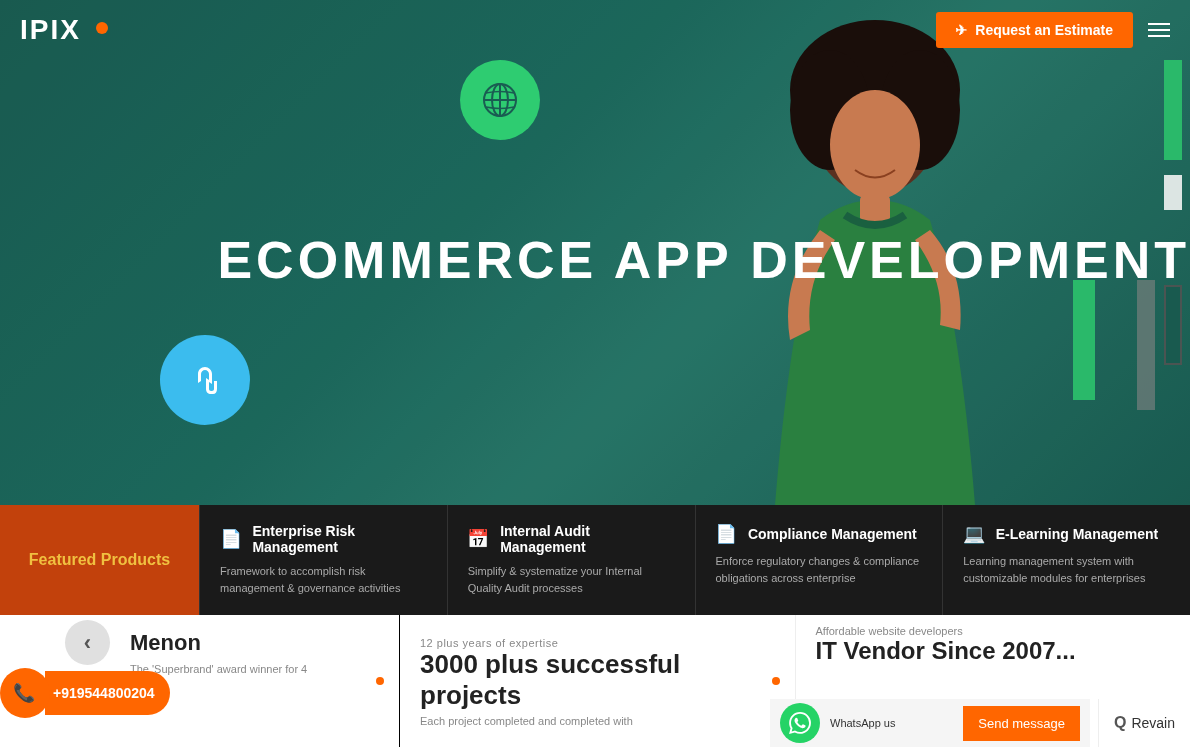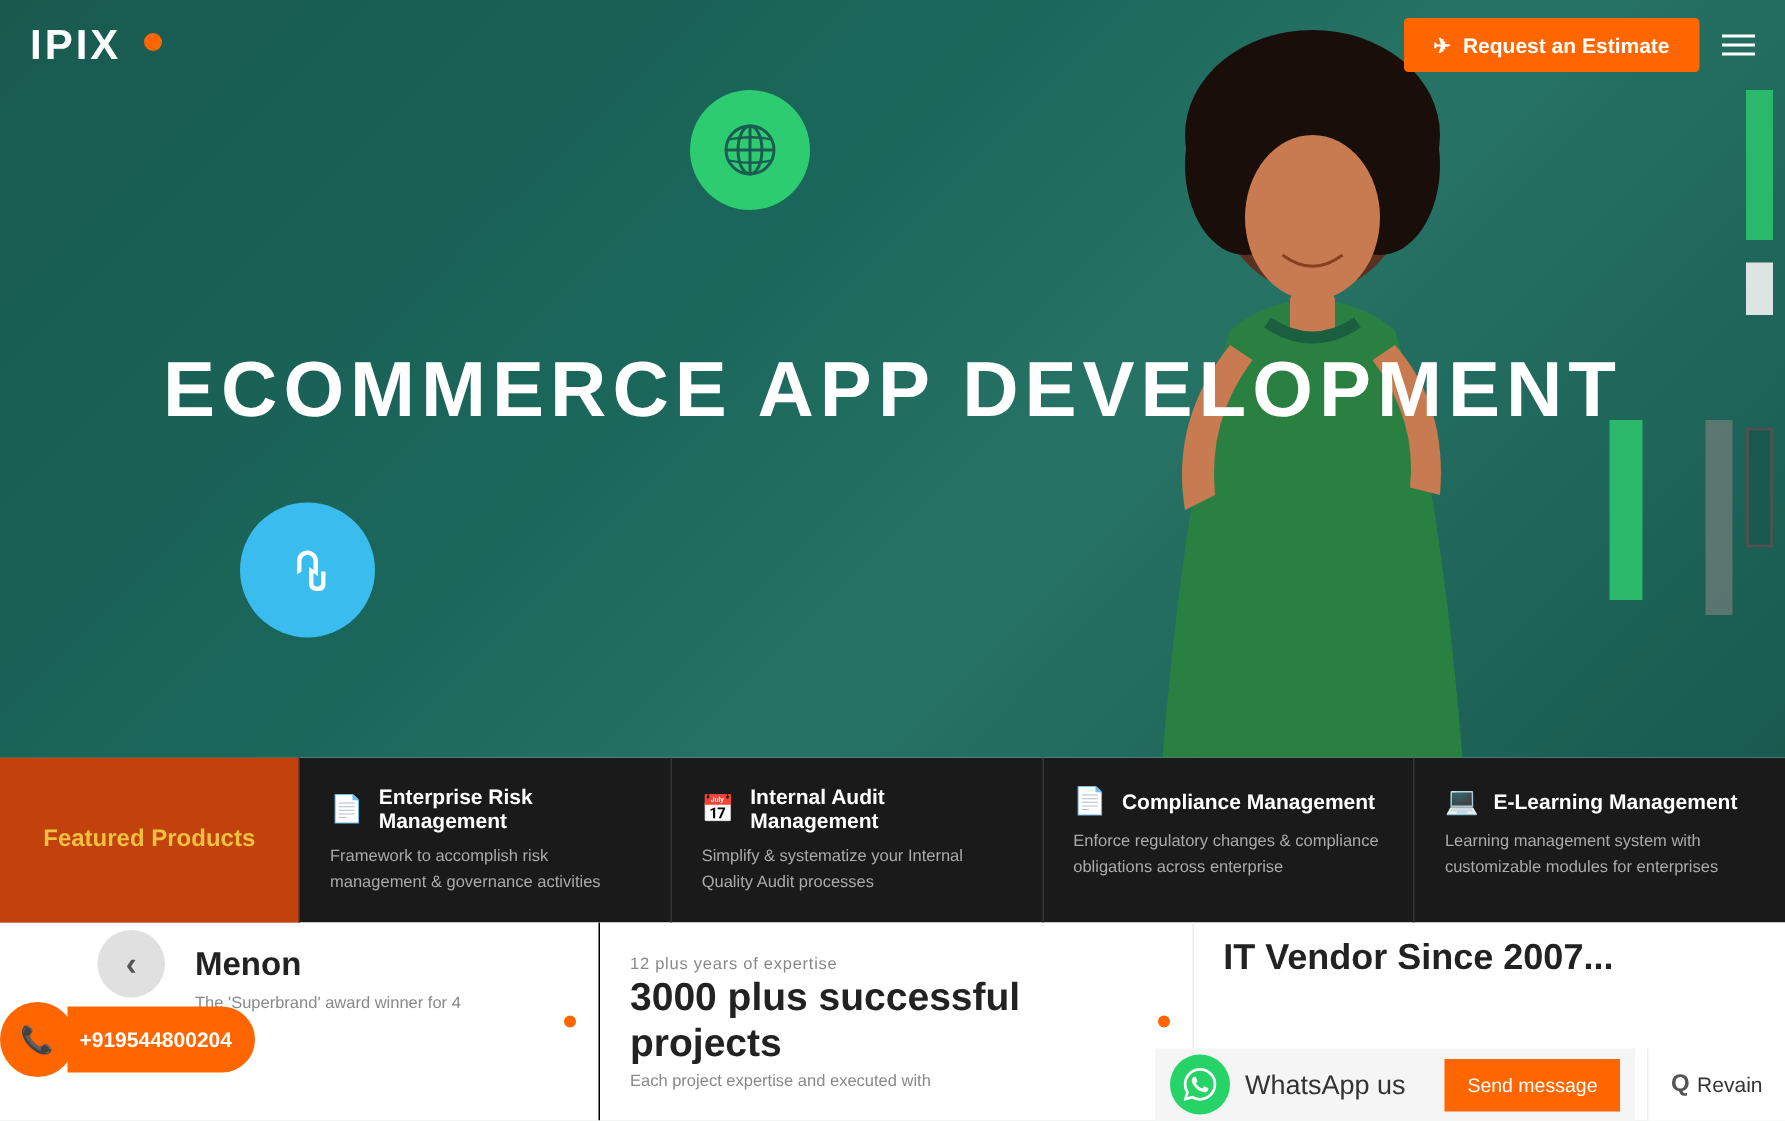--- a/index.html
+++ b/index.html
@@ -334,21 +334,21 @@
 
       <path d="M130 230 Q90 280 100 340 L120 330 Q115 280 145 240Z" fill="#c87a50"></path>
       <path d="M240 230 Q275 270 270 330 L250 325 Q255 280 225 240Z" fill="#c87a50"></path>
 
       <rect x="170" y="195" width="30" height="30" rx="5" fill="#c87a50"></rect>
 
       <path d="M155 215 Q185 235 215 215" stroke="#1a6040" stroke-width="8" fill="none"></path>
     </svg>
   </div>
 
-  <div class="hero-title" style="z-index:5;">ECOMMERCE APP DEVELOPMENT</div>
+  <div class="hero-title" style="z-index:5;text-align:right;">ECOMMERCE APP DEVELOPMENT</div>
 </div>
 
 <div class="products-bar">
   <div class="featured-label">
     <span class="featured-label-text">Featured Products</span>
   </div>
 
   <div class="product-item">
     <div class="product-header">
       <span class="product-icon">📄</span>
@@ -397,35 +397,36 @@
 
   <div style="width:400px;padding:15px 20px 15px 130px;position:relative;border-right:1px solid #000000;">
     <div style="font-size:22px;font-weight:bold;color:#222;">Menon</div>
     <div style="font-size:11px;color:#888;margin-top:7px;">The 'Superbrand' award winner for 4</div>
     <div style="position:absolute;right:15px;top:50%;transform:translateY(-50%);width:8px;height:8px;background:#ff6600;border-radius:50%;"></div>
   </div>
 
   <div style="flex:1;padding:10px 20px;position:relative;border-right:1px solid #eee;">
     <div style="font-size:11px;color:#888;letter-spacing:0.5px;margin-top:12px;">12 plus years of expertise</div>
     <div style="font-size:26px;font-weight:900;color:#222;line-height:1.2;">3000 plus successful projects</div>
-    <div style="font-size:11px;color:#888;margin-top:4px;">Each project expertise and executed with</div>
+    <div style="font-size:11px;color:#888;margin-top:4px;">Each project completed and completed with</div>
     <div style="position:absolute;right:15px;top:50%;transform:translateY(-50%);width:8px;height:8px;background:#ff6600;border-radius:50%;"></div>
   </div>
 
   <div style="flex:1;padding:10px 20px;">
+    <div style="font-size:11px;color:#888;">Affordable website developers</div>
     <div style="font-size:24px;font-weight:900;color:#222;line-height:1.2;">IT Vendor Since 2007...</div>
   </div>
 
   <div style="position:absolute;bottom:0;left:770px;width:320px;height:48px;background:#f5f5f5;display:flex;align-items:center;padding:0 10px;z-index:20;">
     <div style="width:40px;height:40px;background:#25d366;border-radius:50%;display:flex;align-items:center;justify-content:center;margin-right:10px;flex-shrink:0;">
       <svg width="22" height="22" viewBox="0 0 24 24" fill="white">
         <path d="M17.472 14.382c-.297-.149-1.758-.867-2.03-.967-.273-.099-.471-.148-.67.15-.197.297-.767.966-.94 1.164-.173.199-.347.223-.644.075-.297-.15-1.255-.463-2.39-1.475-.883-.788-1.48-1.761-1.653-2.059-.173-.297-.018-.458.13-.606.134-.133.298-.347.446-.52.149-.174.198-.298.298-.497.099-.198.05-.371-.025-.52-.075-.149-.669-1.612-.916-2.207-.242-.579-.487-.5-.669-.51-.173-.008-.371-.01-.57-.01-.198 0-.52.074-.792.372-.272.297-1.04 1.016-1.04 2.479 0 1.462 1.065 2.875 1.213 3.074.149.198 2.096 3.2 5.077 4.487.709.306 1.262.489 1.694.625.712.227 1.36.195 1.871.118.571-.085 1.758-.719 2.006-1.413.248-.694.248-1.289.173-1.413-.074-.124-.272-.198-.57-.347m-5.421 7.403h-.004a9.87 9.87 0 01-5.031-1.378l-.361-.214-3.741.982.998-3.648-.235-.374a9.86 9.86 0 01-1.51-5.26c.001-5.45 4.436-9.884 9.888-9.884 2.64 0 5.122 1.03 6.988 2.898a9.825 9.825 0 012.893 6.994c-.003 5.45-4.437 9.884-9.885 9.884m8.413-18.297A11.815 11.815 0 0012.05 0C5.495 0 .16 5.335.157 11.892c0 2.096.547 4.142 1.588 5.945L.057 24l6.305-1.654a11.882 11.882 0 005.683 1.448h.005c6.554 0 11.890-5.335 11.893-11.893a11.821 11.821 0 00-3.48-8.413z"></path>
       </svg>
     </div>
-    <span style="font-size:18px;color:#333;">WhatsApp us</span>
+    <span style="font-size:11px;color:#333;">WhatsApp us</span>
     <button style="background:#ff6600;color:white;border:none;padding:10px 15px;font-size:13px;font-weight:normal;cursor:pointer;margin-left:auto;">Send message</button>
   </div>
 
   <div style="position:absolute;bottom:0;right:0;height:48px;display:flex;align-items:center;padding:0 15px;background:white;border-left:1px solid #eee;z-index:20;">
     <span style="font-size:16px;font-weight:bold;color:#555;">Q</span>
     <span style="font-size:14px;color:#333;margin-left:5px;">Revain</span>
   </div>
 </div>
 
 </body></html>

